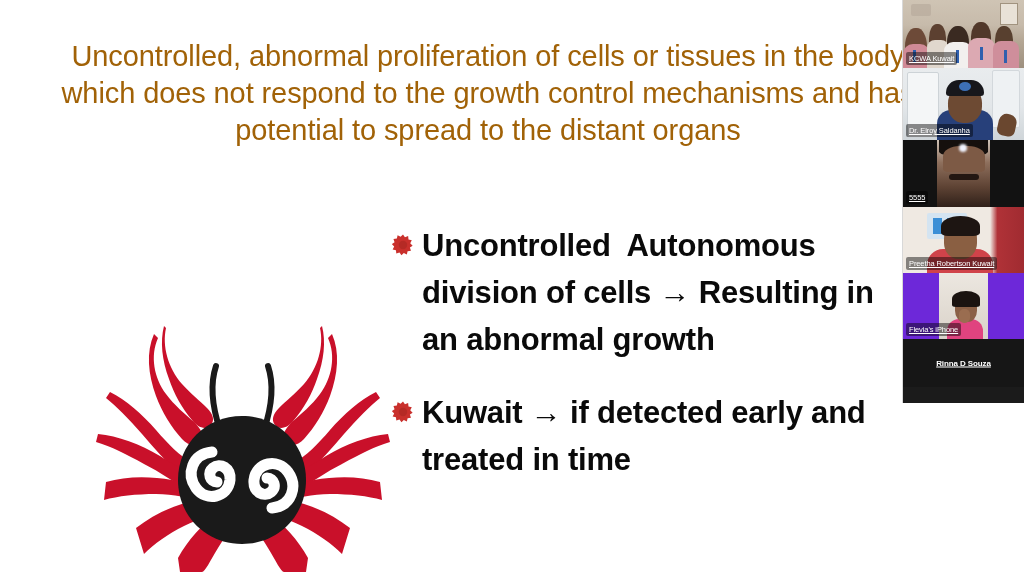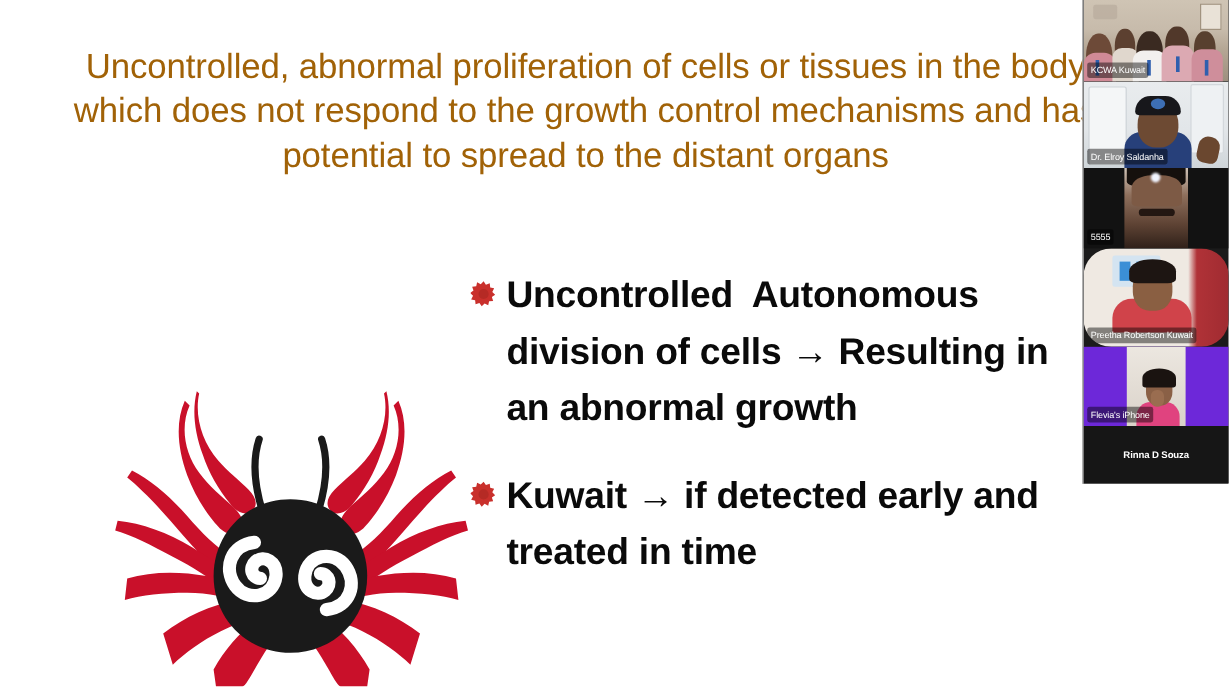--- a/index.html
+++ b/index.html
@@ -134,20 +134,21 @@
     line-height: 11px;
     padding: 1px 3px;
     background: rgba(0,0,0,0.45);
     border-radius: 2px;
     white-space: nowrap;
     max-width: 114px;
     overflow: hidden;
     text-overflow: ellipsis;
     font-family: "Liberation Sans", sans-serif;
     letter-spacing: -0.1px;
+    text-decoration: underline;
   }
   .tile-name.centered {
     left: 0;
     right: 0;
     bottom: auto;
     top: 50%;
     transform: translateY(-50%);
     background: transparent;
     text-align: center;
     font-weight: 700;
@@ -209,21 +210,21 @@
   #tile-3 .fh { position:absolute; left:40px; top:6px; width:42px; height:26px;
     background:#7d5a45; border-radius:40% 40% 12% 12%; }
   #tile-3 .hair{ position:absolute; left:36px; top:0px; width:49px; height:16px;
     background:#15100d; border-radius:0 0 30% 30%; }
   #tile-3 .gl  { position:absolute; left:46px; top:34px; width:30px; height:6px;
     background:#231712; border-radius:3px; }
   #tile-3 .spec{ position:absolute; left:56px; top:4px; width:8px; height:8px;
     background:#f0f4ff; border-radius:50%; filter: blur(1px); }
 
   
-  #tile-4 { height: 82px; border-radius: 23px; }
+  #tile-4 { height: 66px; }
   #tile-4 .bg { position:absolute; inset:0;
     background: linear-gradient(90deg,#efe9e2 0%,#efe9e2 72%,#b03237 78%,#a02b31 100%); }
   #tile-4 .board { position:absolute; left:24px; top:6px; width:40px; height:26px;
     background:#cfe3f3; opacity:.85; border-radius:2px; }
   #tile-4 .letA { position:absolute; left:30px; top:11px; width:9px; height:16px;
     background:#3b8fd6; }
   #tile-4 .letB { position:absolute; left:44px; top:11px; width:9px; height:16px;
     background:#3b8fd6; }
   #tile-4 .torso{ position:absolute; left:24px; top:42px; width:66px; height:28px;
     background:#d0434a; border-radius:16px 16px 0 0; }

